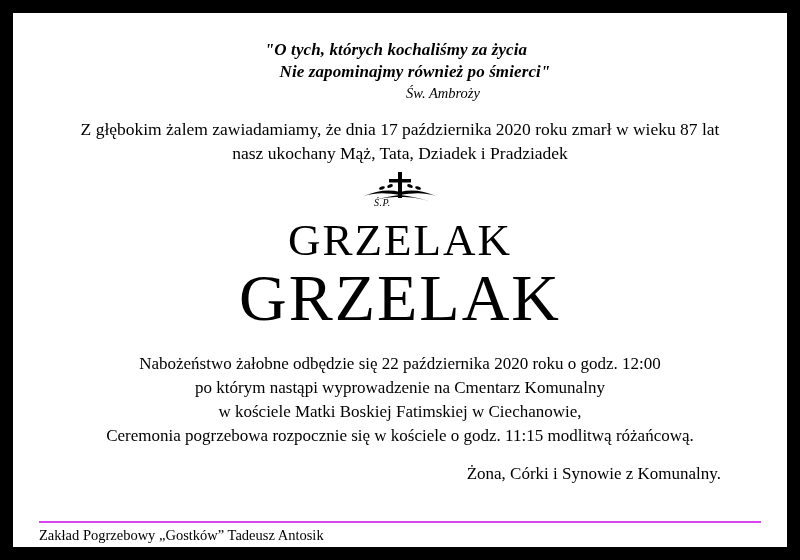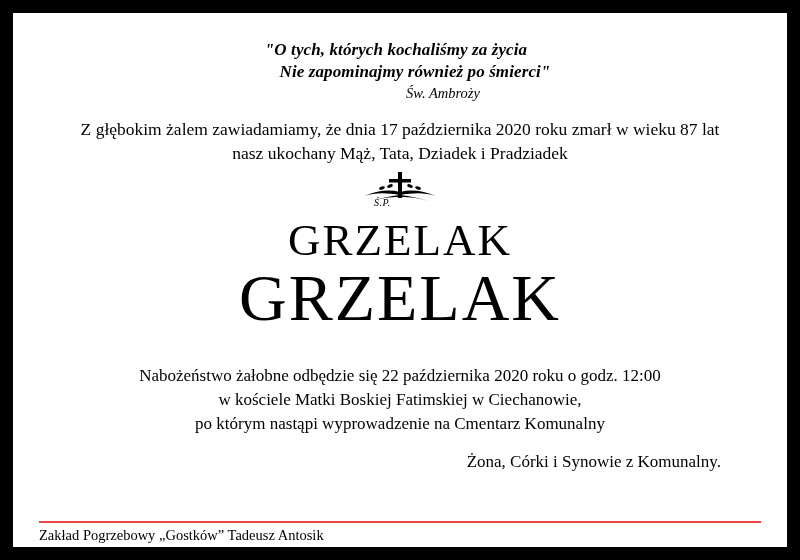--- a/index.html
+++ b/index.html
@@ -98,40 +98,40 @@
     font-size: 66px;
     letter-spacing: 2px;
     line-height: 1.05;
     font-weight: normal;
     margin-top: -2px;
   }
 
   
   .service {
     text-align: center;
-    margin-top: 32px;
+    margin-top: 20px;
     font-size: 17px;
     line-height: 1.42;
   }
   .service div { white-space: nowrap; }
 
   
   .signoff {
     margin-top: 14px;
     text-align: right;
     font-size: 17px;
     line-height: 1.45;
     padding-right: 12px;
   }
   .signoff .l2 { padding-right: 28px; }
 
   
   .footer {
     margin-top: auto;
-    border-top: 2px solid #ef4444;
+    border-top: 2px solid #d946ef;
     padding-top: 3px;
     padding-bottom: 2px;
     font-size: 14.5px;
     line-height: 1.3;
     text-align: left;
   }
   .footer .company { font-weight: normal; }
   .footer .phones { }
 </style>
 </head>
@@ -170,22 +170,23 @@
       <div class="emblem-sp">Ś.P.</div>
     </div>
 
     <div class="name-block">
       <div class="given-name">GRZELAK</div>
       <div class="surname">GRZELAK</div>
     </div>
 
     <div class="service">
       <div>Nabożeństwo żałobne odbędzie się 22 października 2020 roku o godz. 12:00</div>
+      <div>po którym nastąpi wyprowadzenie na Cmentarz Komunalny</div>
       <div>w kościele Matki Boskiej Fatimskiej w Ciechanowie,</div>
-      <div>po którym nastąpi wyprowadzenie na Cmentarz Komunalny</div>
+      <div>Ceremonia pogrzebowa rozpocznie się w kościele o godz. 11:15 modlitwą różańcową.</div>
     </div>
 
     <div class="signoff">
       <div class="l2">Żona, Córki i Synowie z Komunalny.</div>
     </div>
 
     <div class="footer">
       <div class="company">Zakład Pogrzebowy „Gostków”  Tadeusz Antosik</div>
     </div>
 

